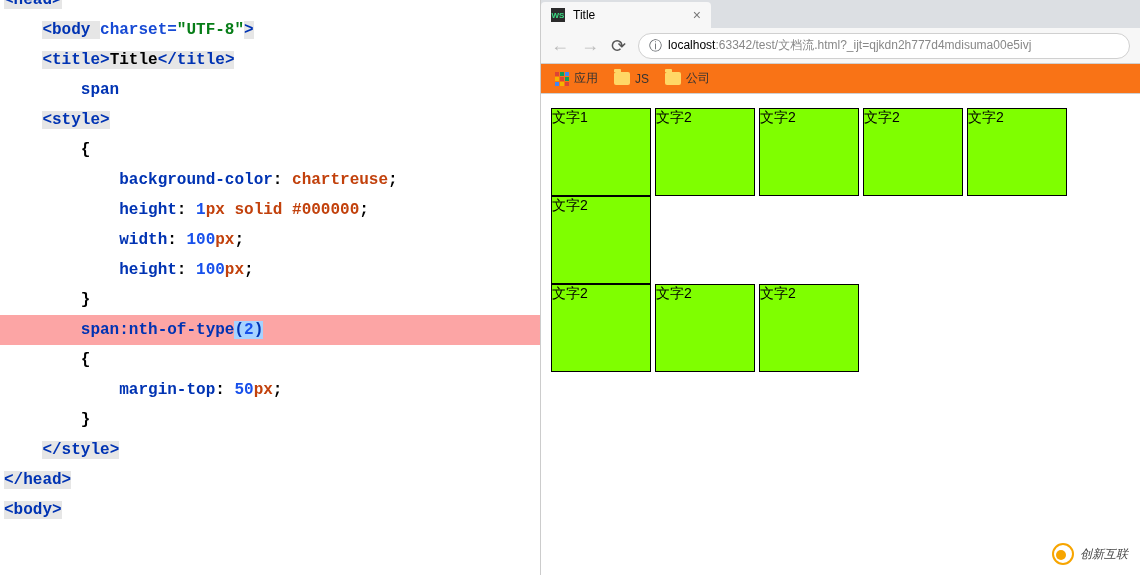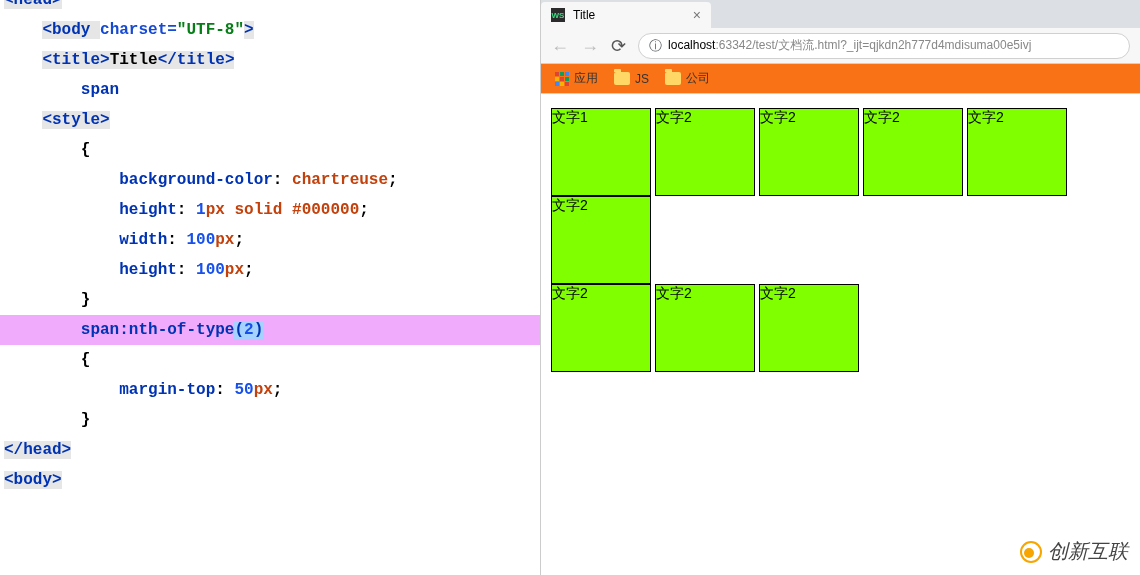--- a/index.html
+++ b/index.html
@@ -5,21 +5,21 @@
 * { box-sizing: border-box; margin: 0; padding: 0; }
 body {
   width: 1140px; height: 575px;
   font-family: Consolas, "Courier New", monospace;
   font-size: 16px; overflow: hidden;
   display: flex; background: #fff;
 }
 .editor-pane { width: 540px; height: 100%; background: #fff; position: relative; }
 .editor-inner { padding: 0; }
 .code-line { white-space: pre; line-height: 30px; font-weight: bold; padding-left: 4px; }
-.hl-line { background: #f0abfc; }
+.hl-line { background: #fca5a5; }
 .hl-sel { background: #a6d2ff; }
 .tag { color: #0033b3; background: #e6e6e6; }
 .tagname { color: #0033b3; background: #e6e6e6; }
 .attr { color: #174ad4; }
 .val { color: #067d17; }
 .prop { color: #0033b3; font-weight: bold; }
 .propval { color: #c2410c; font-weight: bold; }
 .num { color: #1750eb; font-weight: bold; }
 .sel { color: #0033b3; font-weight: bold; }
 .brace { color: #000; font-weight: bold; }
@@ -50,21 +50,21 @@
 .apps-icon span:nth-child(4) { background: #f4b400; }
 .apps-icon span:nth-child(5) { background: #db4437; }
 .apps-icon span:nth-child(6) { background: #0f9d58; }
 .apps-icon span:nth-child(7) { background: #4285f4; }
 .apps-icon span:nth-child(8) { background: #f4b400; }
 .apps-icon span:nth-child(9) { background: #db4437; }
 
 .page-viewport { flex: 1; background: #fff; padding: 14px 10px; font-family: "Microsoft YaHei", Arial, sans-serif; font-size: 14px; line-height: 0; }
 .demo-span { display: inline-block; width: 100px; height: 88px; background: #7fff00; border: 1px solid #000; vertical-align: top; margin-right: 4px; line-height: normal; font-size: 14px; }
 
-.watermark { position: absolute; right: 12px; bottom: 10px; font-family: "Microsoft YaHei", Arial; font-size: 20px; color: #444; font-style: italic; display: flex; align-items: center; gap: 6px; }
+.watermark { position: absolute; right: 12px; bottom: 10px; font-family: "Microsoft YaHei", Arial; font-size: 12px; color: #444; font-style: italic; display: flex; align-items: center; gap: 6px; }
 .wm-circle { width: 22px; height: 22px; border-radius: 50%; border: 2px solid #f7a500; position: relative; }
 .wm-circle::after { content: ""; position: absolute; width: 10px; height: 10px; background: #f7a500; border-radius: 50%; left: 2px; top: 5px; }
 </style>
 </head>
 <body>
 
 <div class="editor-pane">
   <div class="editor-inner" id="editor-lines">
       <div class="code-line" style="margin-top: -15px;"></div>
       <div class="code-line"><span class="tag">&lt;</span><span class="tagname">head</span><span class="tag">&gt;</span></div>
@@ -75,20 +75,21 @@
       <div class="code-line">        <span class="brace">{</span></div>
       <div class="code-line">            <span class="prop">background-color</span><span class="plain">: </span><span class="propval">chartreuse</span><span class="semi">;</span></div>
       <div class="code-line">            <span class="prop">height</span><span class="plain">: </span><span class="num">1</span><span class="propval">px </span><span class="propval">solid </span><span class="propval">#000000</span><span class="semi">;</span></div>
       <div class="code-line">            <span class="prop">width</span><span class="plain">: </span><span class="num">100</span><span class="propval">px</span><span class="semi">;</span></div>
       <div class="code-line">            <span class="prop">height</span><span class="plain">: </span><span class="num">100</span><span class="propval">px</span><span class="semi">;</span></div>
       <div class="code-line">        <span class="brace">}</span></div>
       <div class="code-line hl-line">        <span class="sel">span:nth-of-type</span><span class="sel hl-sel">(</span><span class="num hl-sel">2</span><span class="sel hl-sel">)</span></div>
       <div class="code-line">        <span class="brace">{</span></div>
       <div class="code-line">            <span class="prop">margin-top</span><span class="plain">: </span><span class="num">50</span><span class="propval">px</span><span class="semi">;</span></div>
       <div class="code-line">        <span class="brace">}</span></div>
+      <div class="code-line">    <span class="tag">&lt;/</span><span class="tagname">style</span><span class="tag">&gt;</span></div>
       <div class="code-line"><span class="tag">&lt;/</span><span class="tagname">head</span><span class="tag">&gt;</span></div>
       <div class="code-line" style="margin-bottom: -15px;"><span class="tag">&lt;</span><span class="tagname">body</span><span class="tag">&gt;</span></div>
     </div>
 </div>
 
 <div class="browser-pane">
   <div class="tab-strip">
     <div class="tab">
       <span class="favicon">WS</span>
       <span>Title</span>

